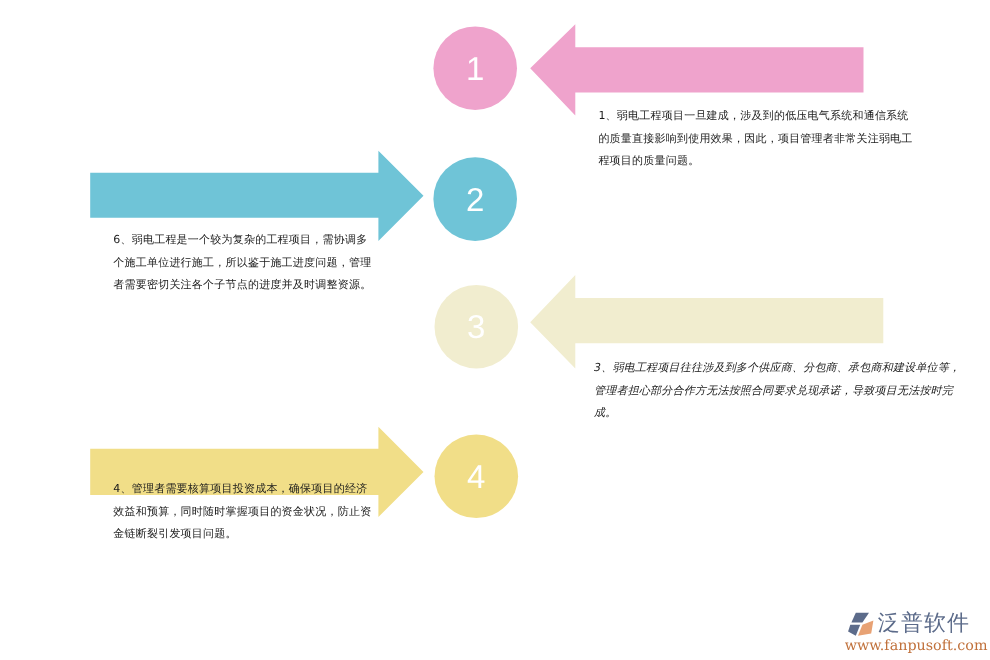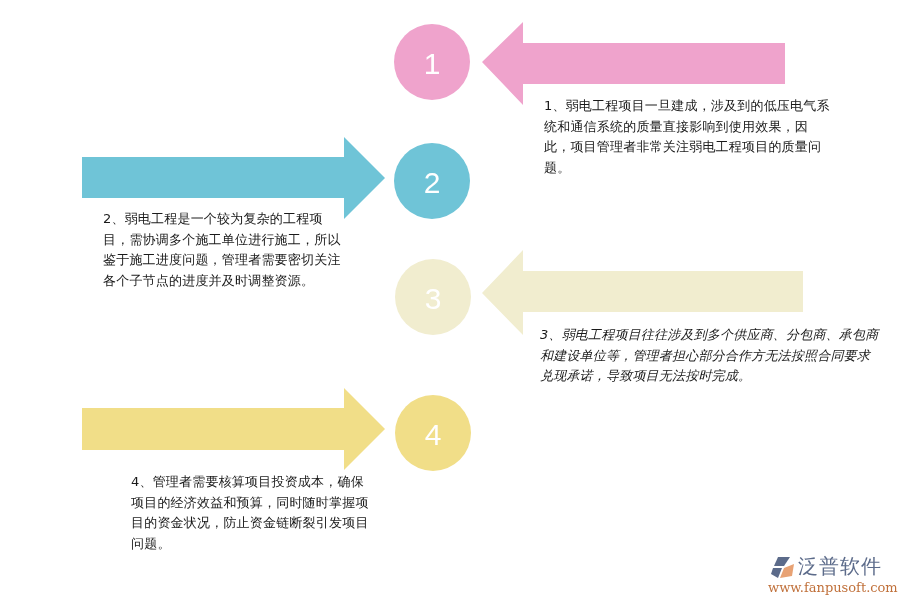--- a/index.html
+++ b/index.html
@@ -7,27 +7,27 @@
       width: 900px; height: 600px; background: #ffffff;
       position: relative; overflow: hidden;
       font-family: "DejaVu Sans", "Liberation Sans", sans-serif;
     }
     #diagram-svg { position: absolute; left: 0; top: 0; }
     .step-number {
       font-family: "Liberation Sans", "DejaVu Sans", sans-serif;
       font-size: 30px; fill: #ffffff; text-anchor: middle; dominant-baseline: central;
     }
     .desc {
-      position: absolute; font-size: 13px; line-height: 20.5px; color: #1a1a1a;
+      position: absolute; font-size: 10px; line-height: 20.5px; color: #1a1a1a;
       letter-spacing: 0.2px;
     }
     #desc-1 { left: 544px; top: 96px; width: 290px; }
     #desc-2 { left: 103px; top: 209px; width: 240px; }
     #desc-3 { left: 540px; top: 325px; width: 340px; font-style: italic; }
-    #desc-4 { left: 103px; top: 472px; width: 240px; margin-left: 28px; }
+    #desc-4 { left: 103px; top: 435px; width: 240px; }
     .logo { position: absolute; left: 768px; top: 553px; width: 130px; height: 45px; }
     .logo-cn {
       position: absolute; left: 30px; top: 0px; font-size: 20px; color: #5c6b8a;
       letter-spacing: 1px; white-space: nowrap;
     }
     .logo-url {
       position: absolute; left: 0px; top: 27px; font-family: "DejaVu Serif", "Liberation Serif", serif;
       font-size: 13px; color: #c0703a; white-space: nowrap;
     }
     .logo-mark { position: absolute; left: 2px; top: 3px; }
@@ -48,21 +48,21 @@
   <polygon points="803,271 523,271 523,250 482,293 523,335 523,312 803,312" fill="#f1edcf"></polygon>
   <circle cx="433" cy="297" r="38" fill="#f1edcf"></circle>
   <text class="step-number" x="433" y="298">3</text>
 
   <polygon points="82,408 344,408 344,388 385,429 344,470 344,450 82,450" fill="#f1de88"></polygon>
   <circle cx="433" cy="433" r="38" fill="#f1de88"></circle>
   <text class="step-number" x="433" y="434">4</text>
 </svg>
 
 <div id="desc-1" class="desc">1、弱电工程项目一旦建成，涉及到的低压电气系统和通信系统的质量直接影响到使用效果，因此，项目管理者非常关注弱电工程项目的质量问题。</div>
-<div id="desc-2" class="desc">2、弱电工程是一个较为复杂的工程项目，需协调多个施工单位进行施工，所以鉴于施工进度问题，管理者需要密切关注各个子节点的进度并及时调整资源。</div>
+<div id="desc-2" class="desc">6、弱电工程是一个较为复杂的工程项目，需协调多个施工单位进行施工，所以鉴于施工进度问题，管理者需要密切关注各个子节点的进度并及时调整资源。</div>
 <div id="desc-3" class="desc">3、弱电工程项目往往涉及到多个供应商、分包商、承包商和建设单位等，管理者担心部分合作方无法按照合同要求兑现承诺，导致项目无法按时完成。</div>
 <div id="desc-4" class="desc">4、管理者需要核算项目投资成本，确保项目的经济效益和预算，同时随时掌握项目的资金状况，防止资金链断裂引发项目问题。</div>
 
 <div class="logo">
   <svg class="logo-mark" width="26" height="24" viewBox="0 0 26 24">
     <polygon points="8,1 20,1 14,10 4,10" fill="#5c6b8a"></polygon>
     <polygon points="3,12 12,12 8,22 1,18" fill="#5c6b8a"></polygon>
     <polygon points="14,12 24,8 22,20 10,22" fill="#e8a274"></polygon>
   </svg>
   <span class="logo-cn">泛普软件</span>

